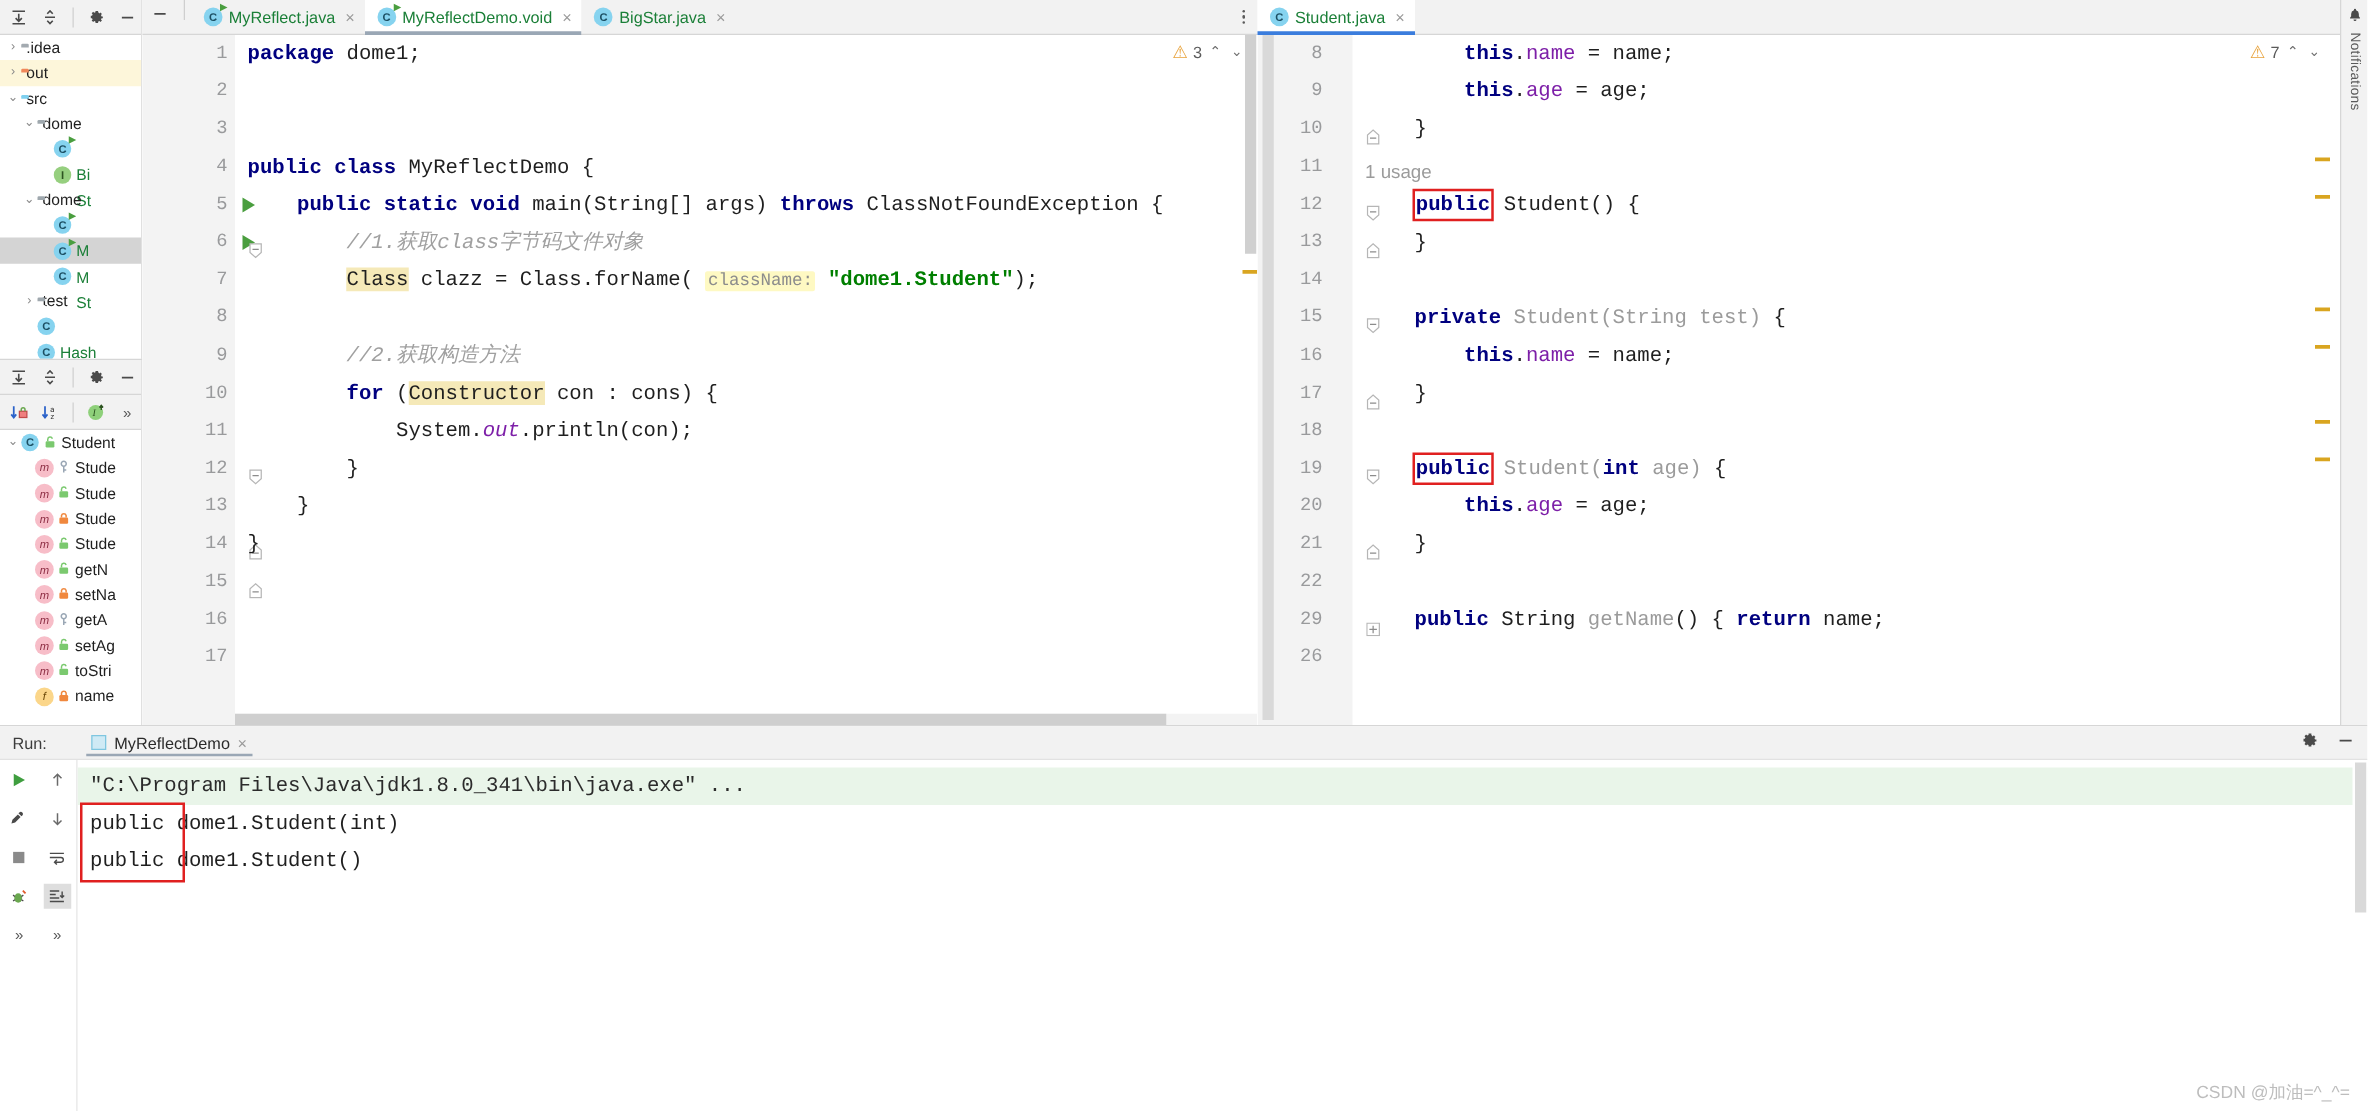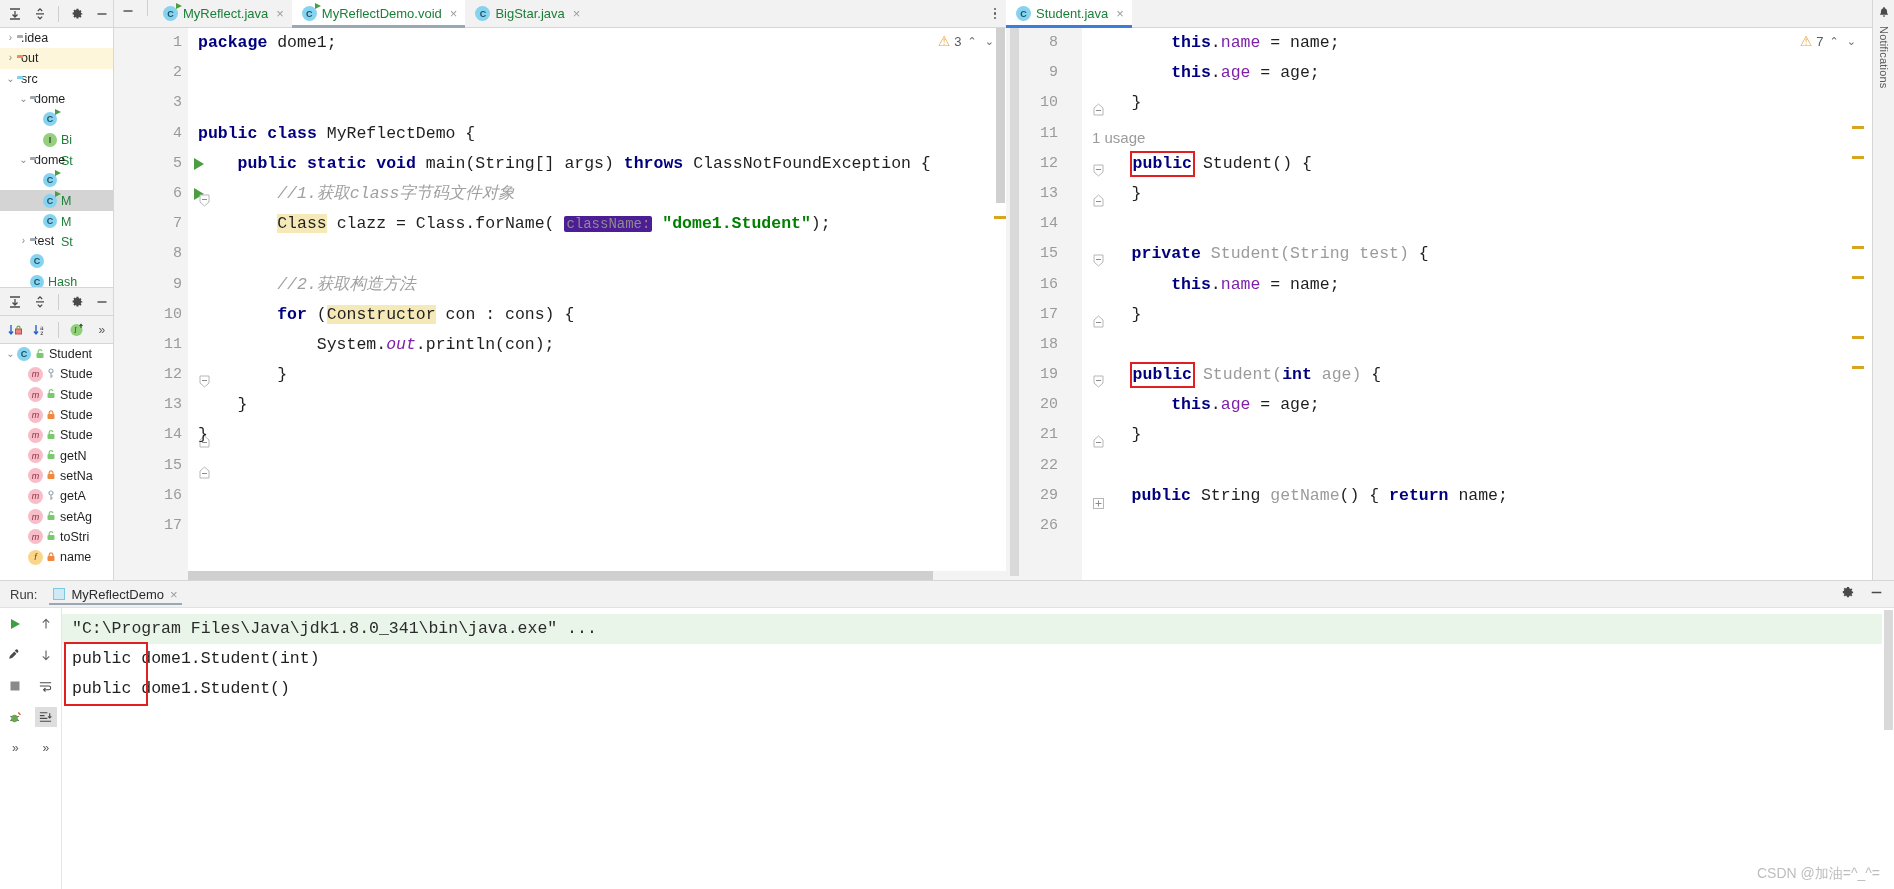--- a/index.html
+++ b/index.html
@@ -179,21 +179,21 @@
   }
   .cline.caret { background:#fcf9e3; }
   .kw  { color:#00007f; font-weight:bold; }
   .str { color:#007f00; font-weight:bold; }
   .cmt { color:#a0a0a0; font-style:italic; }
   .hlident { background:#f5e9b8; }
   .ital { }
   .purple { color:#7d1fa8; font-style:italic;}
   .field { color:#7d1fa8; }
   .hintparam {
-    background:#4c1d95; color:#8c8c8c; border-radius:2px; padding:0 2px;
+    background:#fef9c3; color:#8c8c8c; border-radius:2px; padding:0 2px;
     font-size:14px;
   }
   .graytxt { color:#9b9b9b; }
   .usage { color:#9b9b9b; font-size:15px; font-family:"Liberation Sans", sans-serif; }
   .uline { border-bottom:2px solid #e03a32; }
   .redbox {
     outline:2px solid #e02020; display:inline-block; padding:0 1px; line-height:22px;
   }
 
   
@@ -213,21 +213,21 @@
   }
   .hthumb { position:absolute; height:9px; background:#cfcfcf; top:0; }
 
   
   .runpanel {
     position:absolute; left:0; top:580px; width:1894px; height:309px;
     background:#ffffff; border-top:1px solid #d6d6d6;
   }
   .runheader {
     height:27px; background:#f2f2f2; display:flex; align-items:center;
-    border-bottom:1px solid #e2e2e2; position:relative;
+    border-bottom:1px solid #e2e2e2; position:relative;gap:20px;
   }
   .runlabel { padding:0 8px 0 10px; color:#3c3c3c; font-size:13px; }
   .runtab {
     display:flex; align-items:center; gap:6px; padding:0 8px; height:100%;
     position:relative; color:#2b2b2b; font-size:13px; cursor:pointer;
   }
   .runtab::after{ content:''; position:absolute; left:4px; right:4px; bottom:2px; height:2.5px; background:#9aa7b5; }
   .runtabico { width:12px;height:12px;border:1.6px solid #7fc6e0; background:#cfeaf5; }
   .runtools { position:absolute; right:10px; display:flex; align-items:center; gap:14px; }
 

